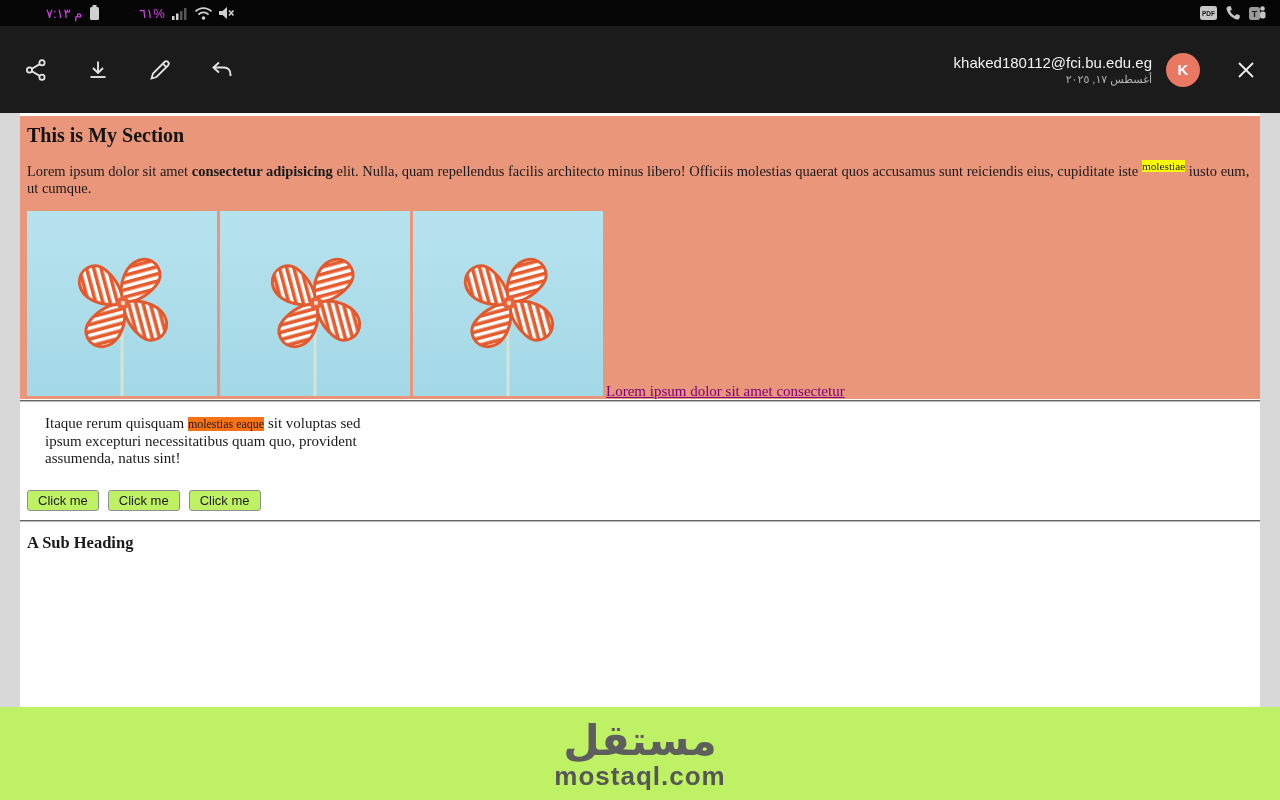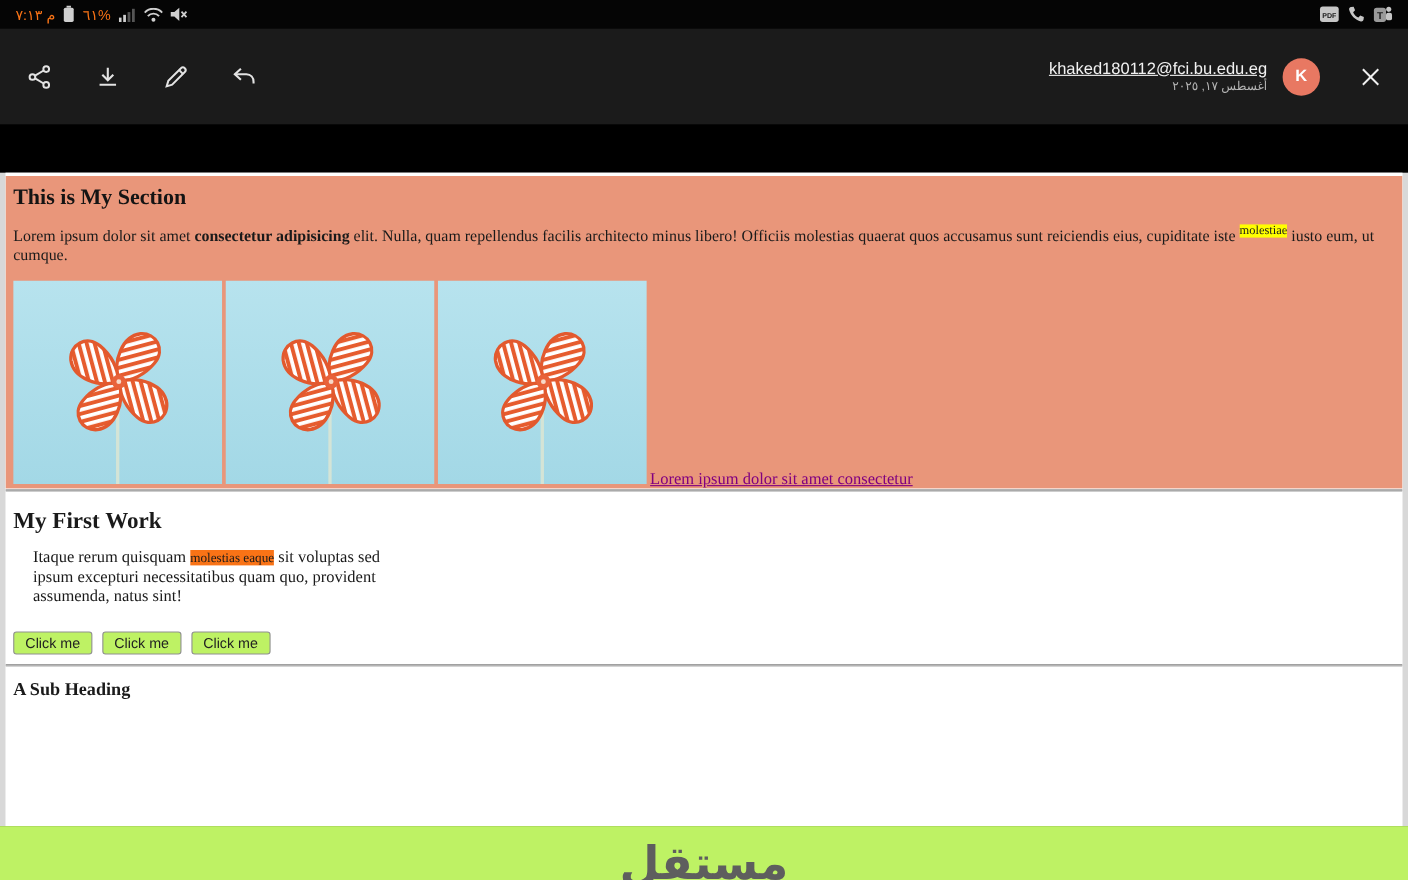--- a/index.html
+++ b/index.html
@@ -3,40 +3,40 @@
 <meta charset="utf-8">
 <style>
   * { margin:0; padding:0; box-sizing:border-box; }
   html,body { width:1280px; height:800px; overflow:hidden; background:#000; }
   body { font-family:"Liberation Sans", sans-serif; }
 
   
   .status-bar { height:26px; background:#050505; display:flex; align-items:center;
     justify-content:space-between; padding:0 14px; color:#cfcfcf; }
   .sb-group { display:flex; align-items:center; gap:7px; }
-  .sb-text { font-size:13px; color:#f97316; }
+  .sb-text { font-size:13px; color:#d946ef;margin-left:32px; }
   .sb-ico { display:inline-flex; align-items:center; }
 
   
   .toolbar { height:87px; background:#1b1b1b; display:flex; align-items:center;
     padding:0 16px; }
   .tb-icons { display:flex; align-items:center; gap:22px; }
   .tb-btn { width:40px; height:40px; display:flex; align-items:center; justify-content:center;
     border:none; background:transparent; cursor:pointer; }
   .tb-right { margin-left:auto; display:flex; align-items:center; gap:14px; }
   .account-text { text-align:right; }
-  .account-email { color:#f2f2f2; font-size:15px; line-height:18px;text-decoration:underline; }
+  .account-email { color:#f2f2f2; font-size:15px; line-height:18px; }
   .account-date { color:#b5b5b5; font-size:11px; direction:rtl; line-height:14px;text-align:right; }
   .avatar { width:34px; height:34px; border-radius:50%; background:#e87862; color:#fff;
     display:flex; align-items:center; justify-content:center; font-size:15px; font-weight:bold; }
   .close-btn { background:transparent; border:none; margin-left:14px; cursor:pointer;
     width:36px; height:36px; display:flex; align-items:center; justify-content:center; }
 
   
-  .viewport { height:594px; background:#d8d8d8; padding:0 5px;margin-top:44px; }
+  .viewport { height:594px; background:#d8d8d8; padding:0 20px; }
   .page { background:#ffffff; height:100%; overflow:hidden; padding-top:3px;
     font-family:"Liberation Serif", serif; color:#1a1a1a; }
 
   .hero { background:#e9967a; padding:4px 7px 0 7px; }
   .hero-title { font-size:20px; font-weight:bold; color:#141414; margin-top:4px; }
   .hero-para { font-size:14.5px; margin:13px 0 14px 0; }
   .images-row { font-size:15px; line-height:0; white-space:nowrap; }
   .pinwheel-fig { display:inline-block; width:190px; height:185px; margin-right:3px; }
   .hero-link { font-size:15px; line-height:15px; color:#800080; text-decoration:underline;
     cursor:pointer; }
@@ -229,21 +229,20 @@
             </svg></span><span class="pinwheel-fig"><svg width="190" height="185">
               <use href="#pinwheel"></use>
             </svg></span><span class="pinwheel-fig"><svg width="190" height="185">
               <use href="#pinwheel"></use>
             </svg></span><a class="hero-link">Lorem ipsum dolor sit amet consectetur</a></div>
     </div>
 
     <hr class="rule">
 
     <div class="work">
-      <h2 class="work-title">My First Work</h2>
       <div class="work-paras">
         <p><span>Itaque rerum quisquam </span><span class="seg-hl-sm">molestias eaque</span><span> sit voluptas sed ipsum excepturi necessitatibus quam quo, provident assumenda, natus sint!</span></p>
       </div>
       <div class="buttons-row">
         <button class="clickme">Click me</button>
         <button class="clickme">Click me</button>
         <button class="clickme">Click me</button>
       </div>
     </div>
 

